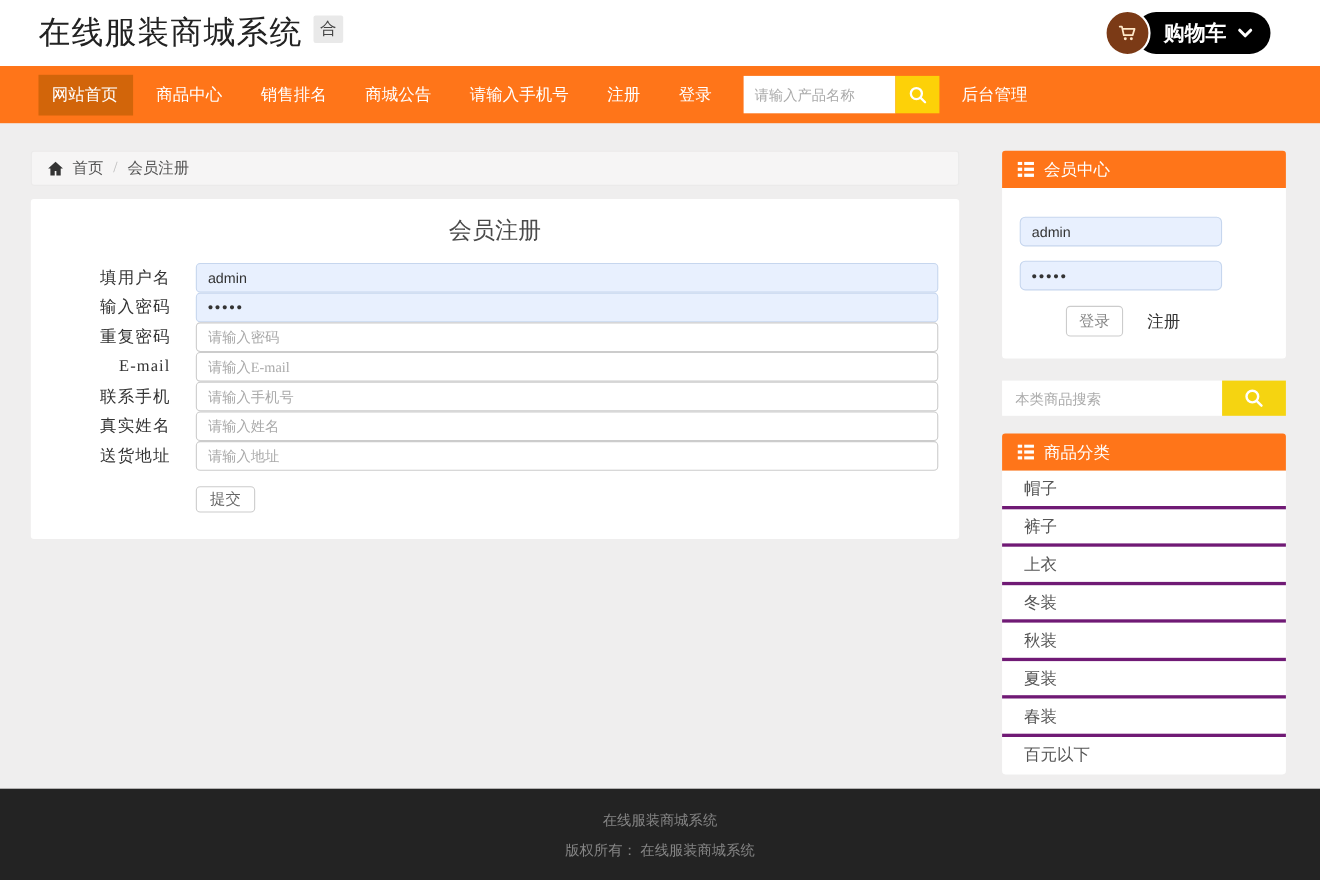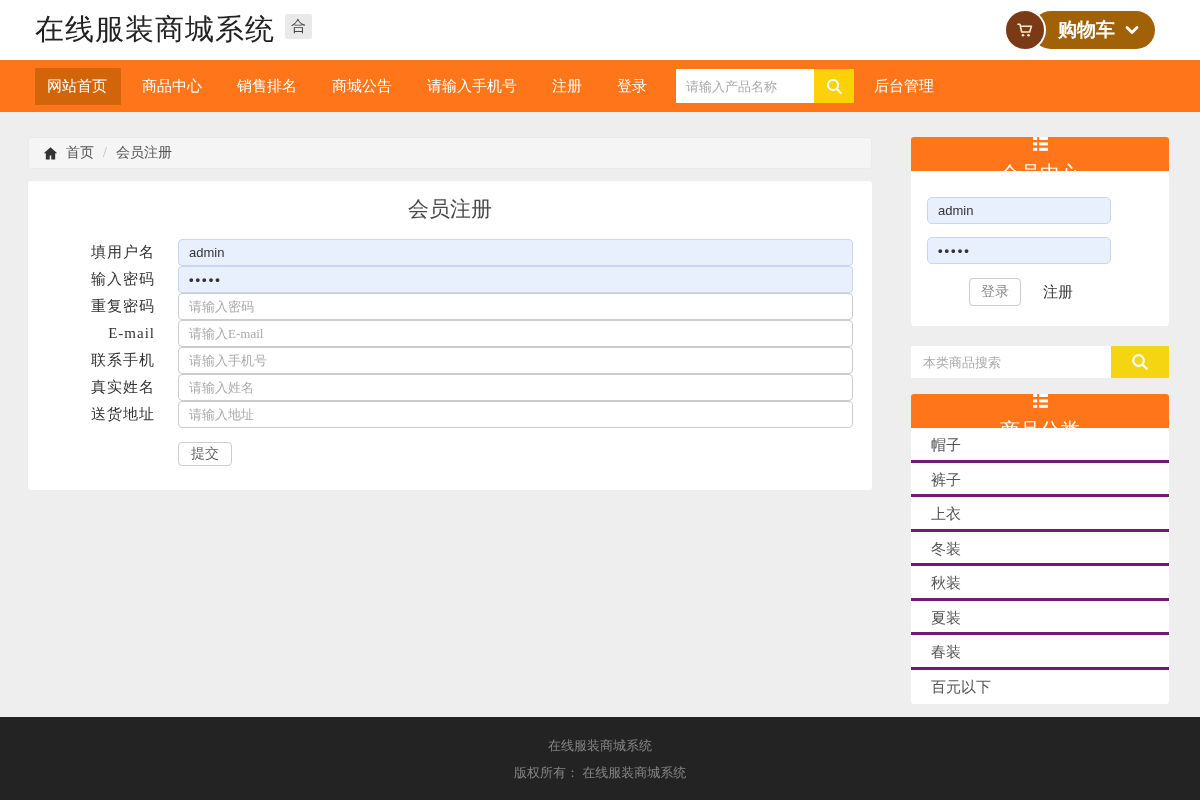--- a/index.html
+++ b/index.html
@@ -9,21 +9,21 @@
   
   .header { height:60px; background:#fff; display:flex; align-items:center;
             padding:0 45px 0 35px; position:relative; }
   .site-title { font-size:29px; font-weight:400; color:#222; letter-spacing:1px; }
   .site-badge { display:inline-block; margin-left:10px; background:#e9e9e9; color:#444;
                 font-size:15px; padding:3px 6px; border-radius:2px; transform:translateY(-4px); }
   .cart-widget { margin-left:auto; display:flex; align-items:center; cursor:pointer; position:relative; }
   .cart-circle { width:42px; height:42px; border-radius:50%; background:#7b3a16;
                  border:2px solid #fff; display:flex; align-items:center; justify-content:center;
                  position:relative; z-index:2; margin-right:-14px; }
-  .cart-pill { background:#a16207; color:#fff; font-size:19px; font-weight:bold;
+  .cart-pill { background:#000000; color:#fff; font-size:19px; font-weight:bold;
                border-radius:19px; height:38px; display:flex; align-items:center;
                padding:0 16px 0 26px; gap:10px; }
 
   
   .nav { height:52px; background:#ff7519; display:flex; align-items:center; padding:0 0 0 35px; }
   .nav a { color:#fff; font-size:15px; text-decoration:none; }
   .nav-item { padding:9px 14px; margin-right:7px; }
   .nav-item.active { background:#d2650a;padding-left:12px; }
   .nav-search { display:flex; margin:0 6px 0 8px; }
   .nav-search input { width:138px; height:34px; border:none; outline:none; padding:0 10px;
@@ -53,21 +53,21 @@
                     border-radius:4px; padding:0 10px; font-size:13px; color:#333; outline:none; }
   .form-row input.autofill { background:#e8f0fe; border-color:#c6d6ee; }
   .form-row input.pwd { font-weight:bold; letter-spacing:2px; }
   input::placeholder { font-family:"Liberation Serif", serif; color:#aaa; }
   .submit-btn { margin:14px 0 0 150px; width:54px; height:24px; background:#fff;
                 border:1px solid #ccc; border-radius:4px; color:#666; font-size:14px;
                 font-family:"Liberation Serif", serif; cursor:pointer; }
 
   
   .panel-header { height:34px; background:#ff7519; color:#fff; display:flex; align-items:center;
-                  gap:9px; padding:0 14px; font-size:20px; border-radius:3px 3px 0 0;flex-direction:column; }
+                  gap:9px; padding:0 14px; font-size:15px; border-radius:3px 3px 0 0; }
   .member-body { background:#fff; border-radius:0 0 3px 3px; padding:26px 16px 20px; }
   .member-body input { display:block; width:184px; height:27px; background:#e8f0fe;
                        border:1px solid #c6d6ee; border-radius:5px; padding:0 10px;
                        font-size:13px; color:#333; margin-bottom:13px; outline:none; }
   .member-body input.pwd { font-weight:bold; letter-spacing:2px; }
   .member-actions { display:flex; align-items:center; margin:14px 0 0 42px; }
   .login-btn { width:52px; height:28px; background:#fff; border:1px solid #ccc; border-radius:4px;
                color:#888; font-size:14px; font-family:"Liberation Serif", serif; cursor:pointer; }
   .register-link { margin-left:22px; font-family:"Liberation Serif", serif; font-size:15px;
                    color:#333; text-decoration:none; }

